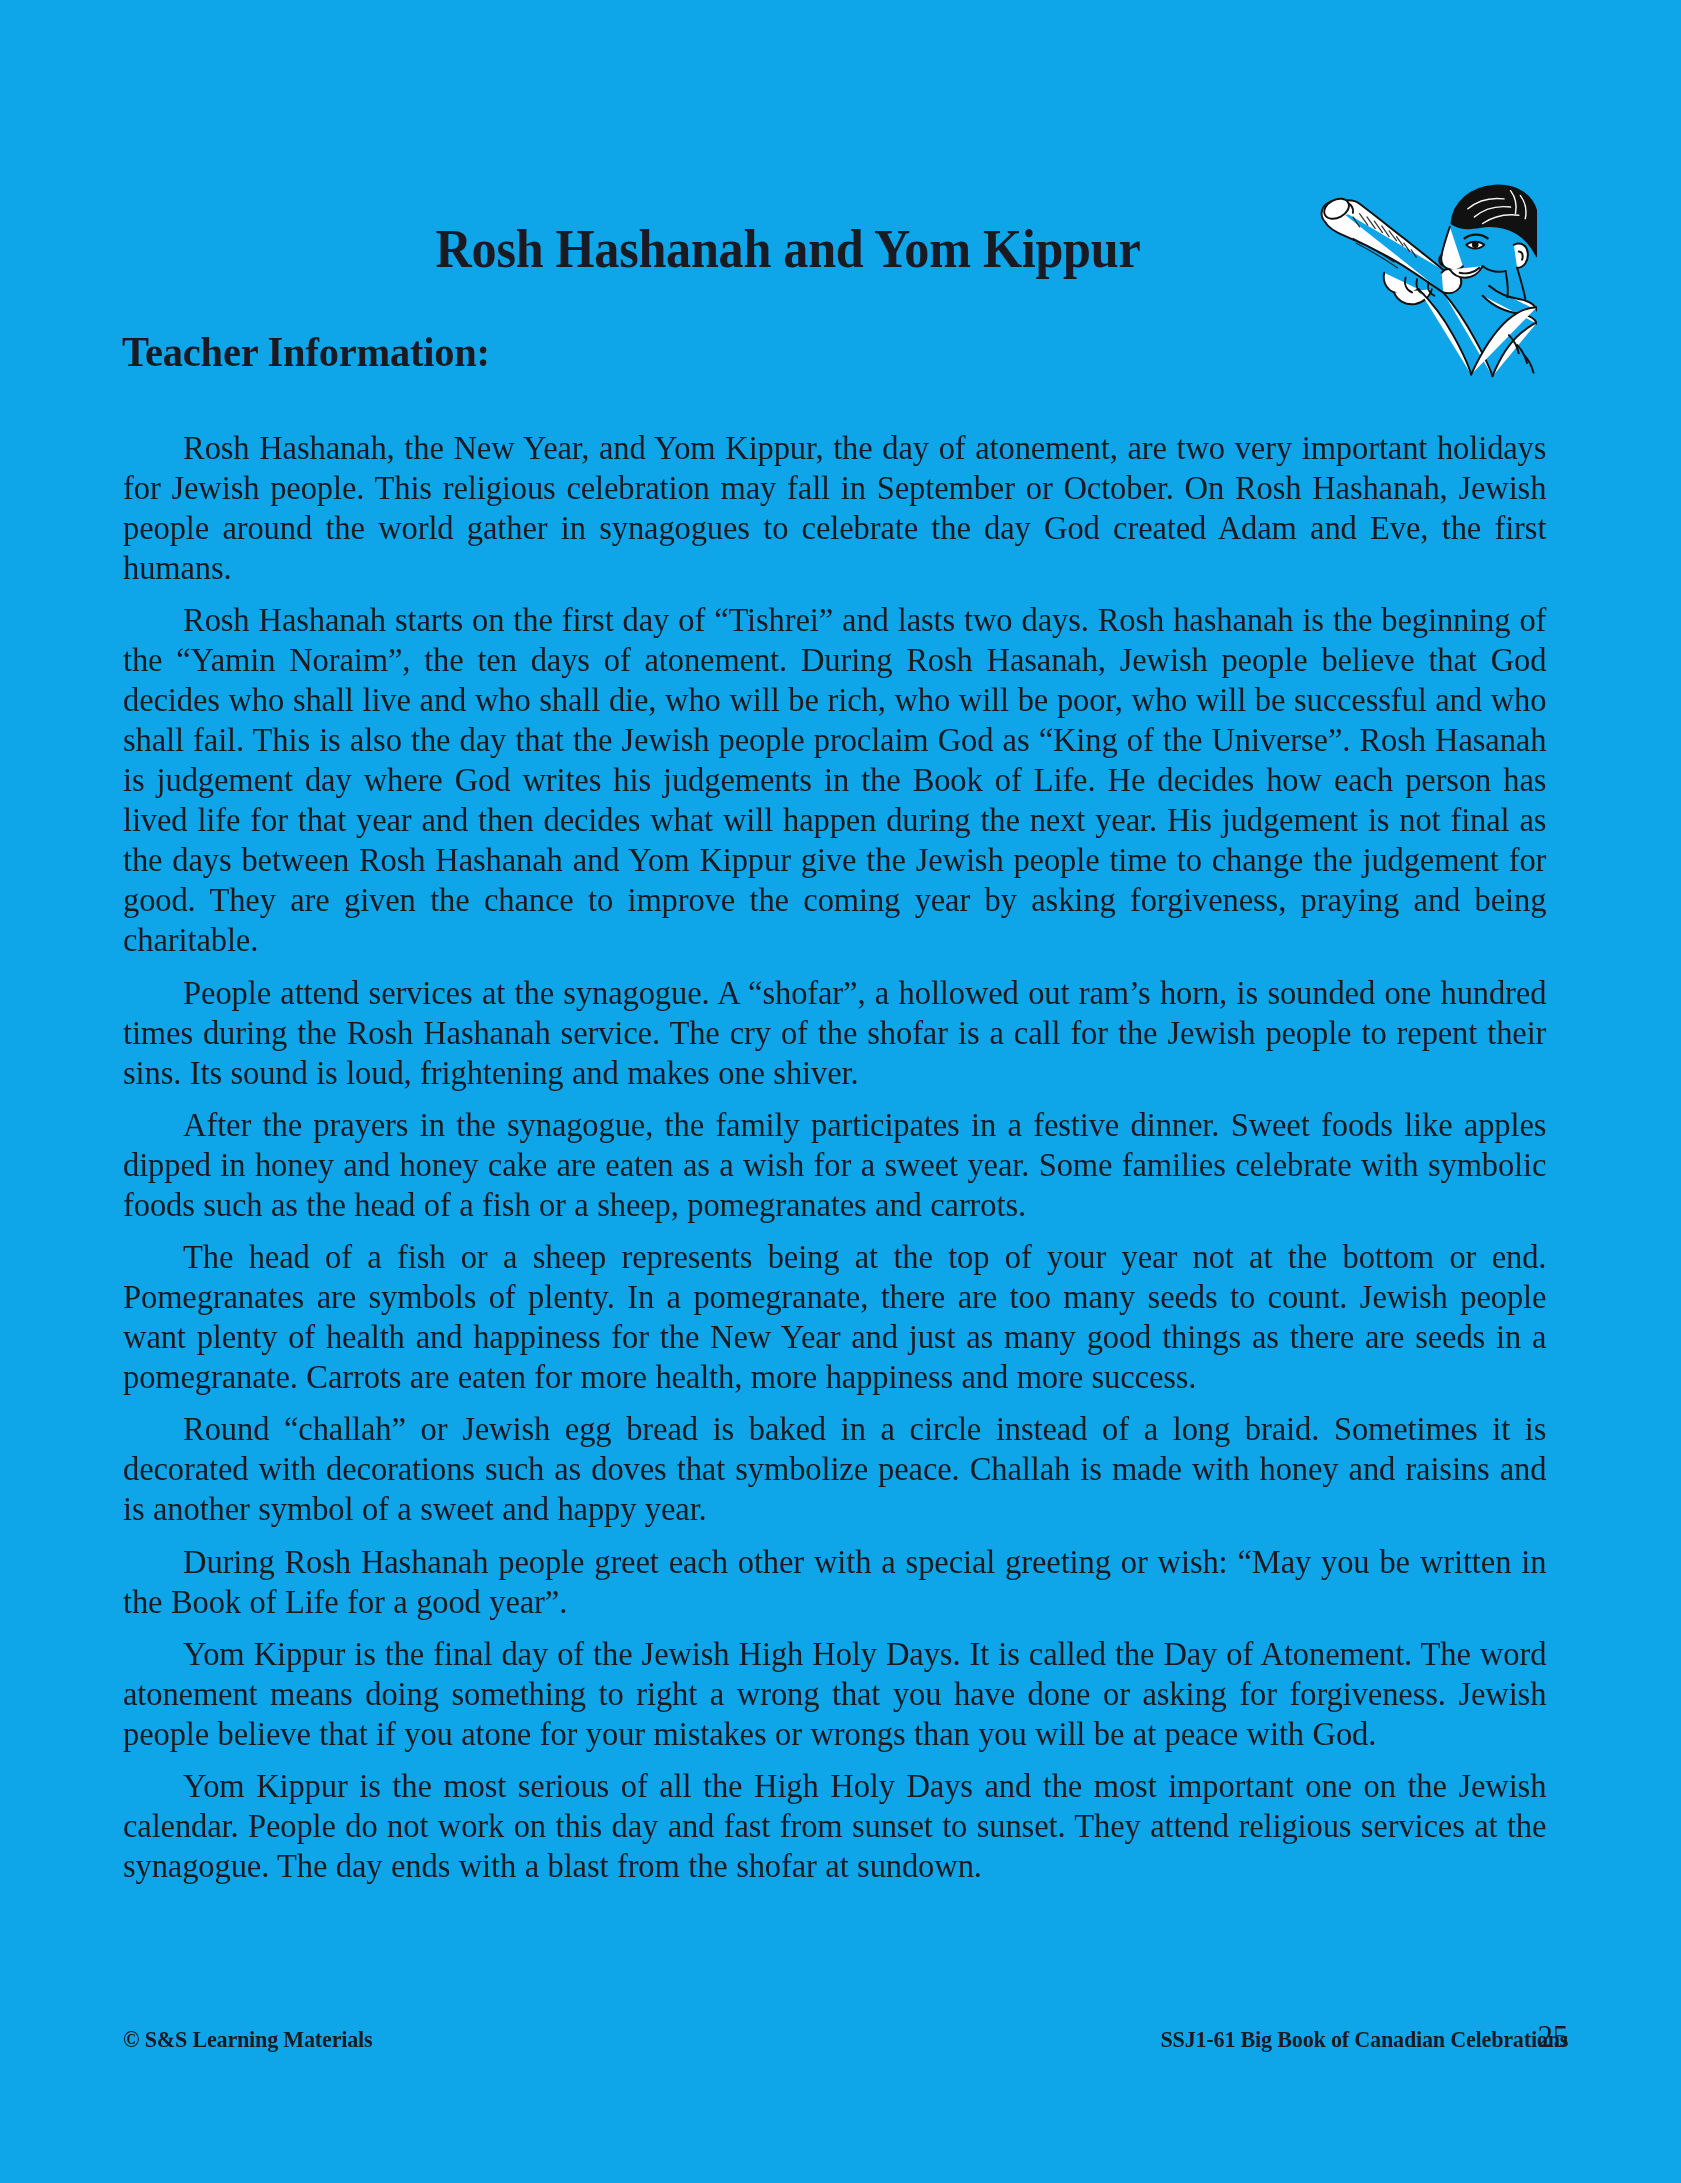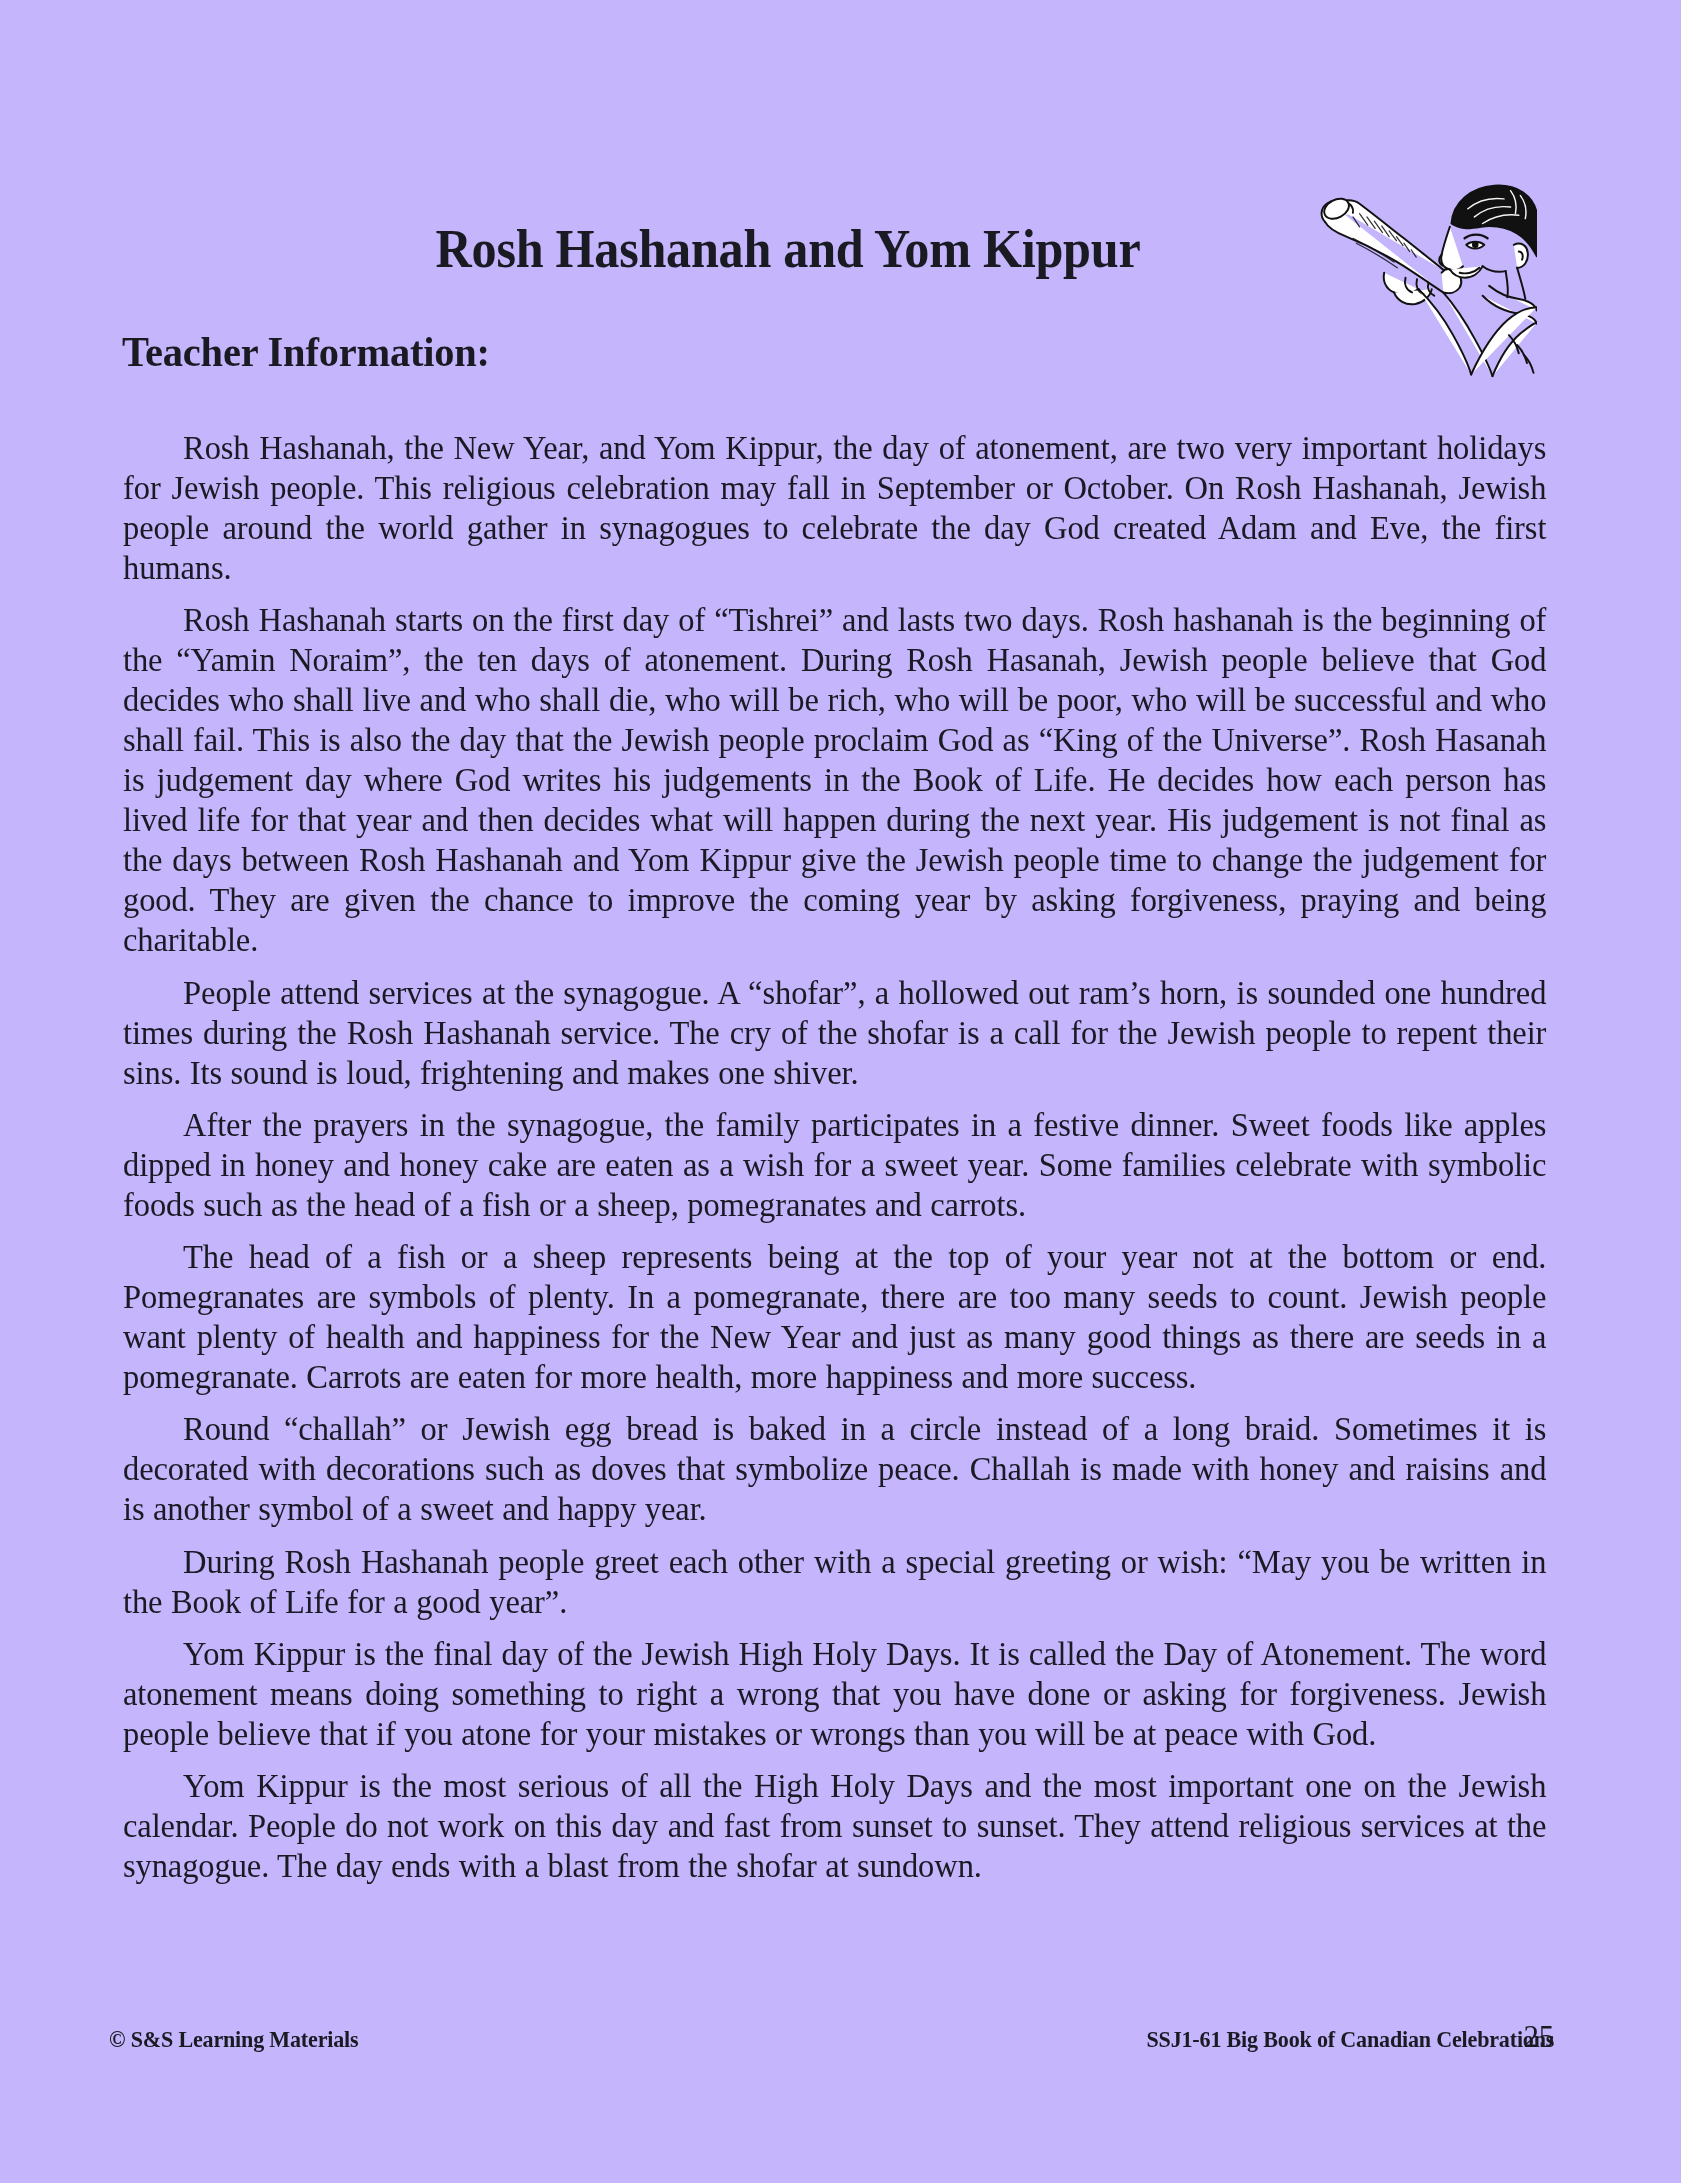--- a/index.html
+++ b/index.html
@@ -13,21 +13,21 @@
     height: 2183px;
     position: relative;
     font-family: "Liberation Serif", "DejaVu Serif", serif;
     color: #1a1a22;
     overflow: hidden;
   }
 
   .page {
     position: absolute;
     inset: 0;
-    background: #c4b5fd;
+    background: #0ea5e9;
   }
 
   
   .header-block {
     position: absolute;
     left: 0;
     top: 160px;
     width: 1682px;
     height: 246px;
   }
@@ -91,21 +91,21 @@
     word-spacing: 0.5px;
     transform: scaleX(0.985);
     transform-origin: left top;
     -webkit-font-smoothing: antialiased;
   }
   .para:last-child { margin-bottom: 0; }
 
   
   .footer {
     position: absolute;
-    left: 109px;
+    left: 123px;
     top: 2026px;
     width: 1445px;
     height: 38px;
     font-size: 24px;
     font-weight: bold;
     letter-spacing: -0.2px;
   }
   .footer-left {
     position: absolute;
     left: 0;

